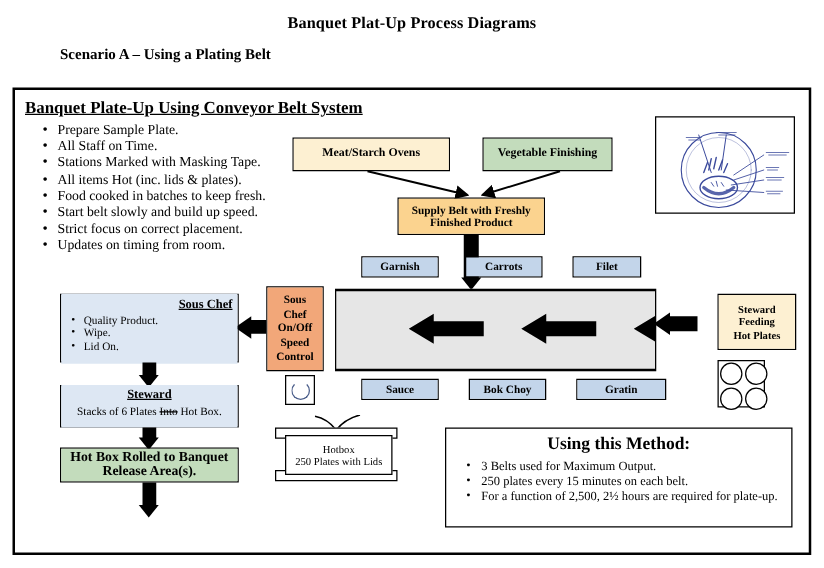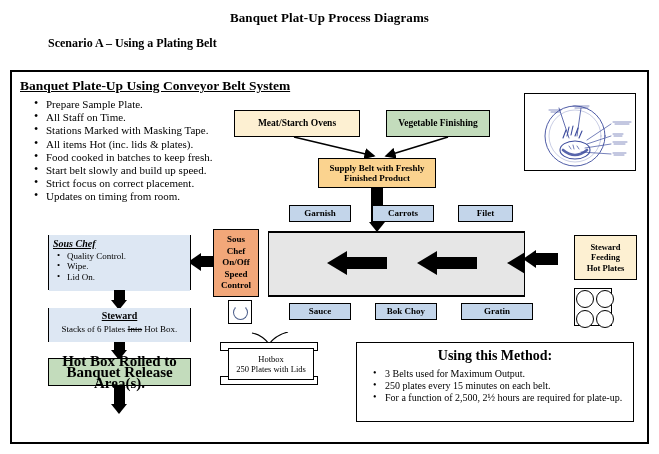--- a/index.html
+++ b/index.html
@@ -89,37 +89,37 @@
   
   #box-speed-control{left:213px;top:229px;width:46px;height:68px;}
   #box-speed-control .fill{font-size:9px;line-height:11.4px;}
 
   
   #box-sous-chef{left:48px;top:235px;width:143px;height:55px;}
   #box-sous-chef .fill{
     display:block;text-align:left;padding:3px 4px 0 4px;font-weight:normal;
   }
   #box-sous-chef .hdr{
-    display:block;text-align:left;font-weight:bold;text-decoration:underline;
-    font-size:10px;margin-bottom:2px;font-style:italic;
+    display:block;text-align:right;font-weight:bold;text-decoration:underline;
+    font-size:10px;margin-bottom:2px;
   }
   #box-sous-chef ul{margin:0;padding:0;list-style:none;}
   #box-sous-chef li{font-size:9px;line-height:10.5px;padding-left:14px;position:relative;}
   #box-sous-chef li:before{content:"\2022";position:absolute;left:4px;top:-1px;}
 
   
   #box-steward{left:48px;top:308px;width:143px;height:34px;}
   #box-steward .fill{display:block;text-align:center;font-weight:normal;padding-top:2px;}
   #box-steward .hdr{display:block;font-weight:bold;text-decoration:underline;font-size:10px;}
   #box-steward .sub{display:block;font-size:9px;margin-top:3px;}
   #box-steward .strike{text-decoration:line-through;}
 
   
   #box-hotbox-rolled{left:48px;top:358px;width:143px;height:28px;}
-  #box-hotbox-rolled .fill{font-size:15px;line-height:11px;}
+  #box-hotbox-rolled .fill{font-size:11px;line-height:11px;}
 
   
   #box-steward-feeding{left:574px;top:235px;width:63px;height:45px;}
   #box-steward-feeding .fill{font-size:8.5px;line-height:10.5px;}
 
   
   #plates-stack{
     left:574px;top:288px;width:38px;height:38px;
     border:1.5px solid #000;background:#fff;
     display:grid;grid-template-columns:1fr 1fr;grid-template-rows:1fr 1fr;
@@ -297,21 +297,21 @@
   </span>
 </div>
 
 <div class="hbar abs" style="left:199px;top:256px;width:14px;height:11px;"></div>
 <div class="lhead abs" style="left:188px;top:253px;"></div>
 
 <div class="abs pbox" id="box-sous-chef">
   <span class="fill fill-pale">
     <span class="hdr">Sous Chef</span>
     <ul>
-      <li>Quality Control.</li>
+      <li>Quality Product.</li>
       <li>Wipe.</li>
       <li>Lid On.</li>
     </ul>
   </span>
 </div>
 
 <div class="vbar abs" style="left:114px;top:290px;width:11px;height:12px;"></div>
 <div class="vhead abs" style="left:111px;top:300px;"></div>
 
 <div class="abs pbox" id="box-steward">

